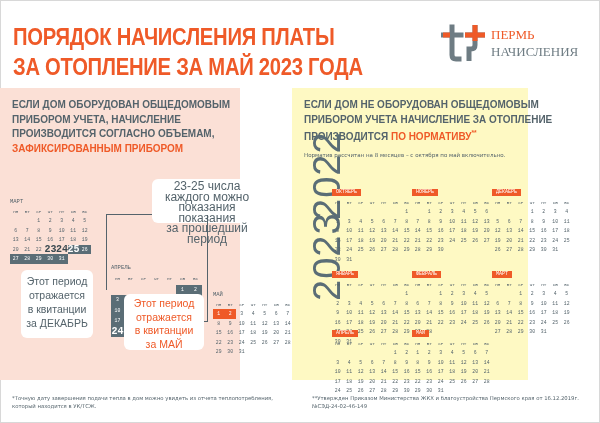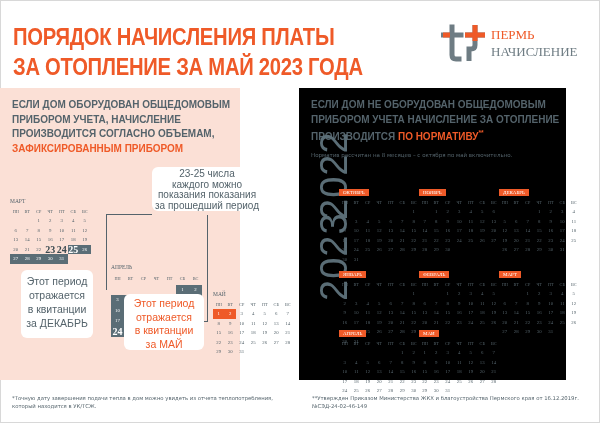--- a/index.html
+++ b/index.html
@@ -5,30 +5,30 @@
 *{box-sizing:border-box;margin:0;padding:0}
 body{width:600px;height:423px;background:#fff;font-family:"DejaVu Sans","Liberation Sans",sans-serif;position:relative;overflow:hidden;color:#54636b}
 .frame{position:absolute;left:0;top:0;width:600px;height:423px;border:1px solid #d8d8d8}
 .title{position:absolute;left:13px;top:22px;font-family:"Liberation Sans",sans-serif;font-weight:bold;color:#ef5a28;font-size:23.5px;line-height:30px;letter-spacing:-0.3px;transform:scaleX(0.86);transform-origin:left top;white-space:nowrap}
 .logo{position:absolute;left:441px;top:23px;width:150px;height:45px}
 .logo-text{position:absolute;left:50px;top:3px;font-family:Liberation Serif, serif;font-size:13px;line-height:17px}
 .logo-text .l1{color:#ef5a28}
 .logo-text .l2{color:#6e7c83}
 .panel{position:absolute;top:88px;height:292px}
 .panel.left{left:0;width:240px;background:#fbe0d6}
-.panel.right{left:299px;width:267px;background:#000000}
+.panel.right{left:292px;width:236px;background:#fef9c3}
 .ptext{position:absolute;font-weight:bold;font-size:10.5px;line-height:14.5px;color:#54636b;white-space:nowrap;font-family:"Liberation Sans",sans-serif;transform:scaleX(0.95);transform-origin:left top}
 .ptext .accent{color:#ef5a28}
 .ptext sup{font-size:7px;color:#ef5a28}
 .note{position:absolute;left:12px;top:64px;font-size:5.5px;color:#54636b;white-space:nowrap}
 .bubble{position:absolute;background:#fff;border-radius:6px;text-align:center;font-family:"Liberation Sans",sans-serif}
-.b1{left:152px;top:79px;width:110px;height:44px;font-size:10px;line-height:10.5px;color:#54636b;padding-top:2px}
+.b1{left:152px;top:91px;width:110px;height:44px;font-size:12px;line-height:10.5px;color:#54636b;padding-top:2px}
 .b2{left:21px;top:182px;width:72px;height:68px;font-size:10.5px;line-height:14px;color:#54636b;padding-top:4px}
 .b3{left:124px;top:206px;width:80px;height:56px;font-size:10.5px;line-height:13.5px;color:#ef5a28;padding-top:3px}
-.cal{position:absolute;font-family:Liberation Serif, serif}
+.cal{position:absolute;font-family:Liberation Mono, monospace}
 .cal .mname{font-size:5.5px;color:#54636b;margin-bottom:3px;height:7px}
 .cal .mname.tag{background:#ef5a28;color:#fff;display:inline-block;padding:0 4px;height:7px;line-height:7px;font-size:5px}
 .grid{display:grid;grid-template-columns:repeat(7,11.5px)}
 .grid span{font-size:4.8px;color:#54636b;height:9.5px;line-height:9.5px;text-align:center}
 .grid.hd span{font-size:4.3px;height:8px;line-height:8px}
 .bigcal .grid{grid-template-columns:repeat(7,13px)}
 .bigcal .grid span{height:10.5px;line-height:10.5px}
 .d{background:#5a6d76;color:#fff!important}
 .o{background:#ef5a28;color:#fff!important}
 .big{font-size:10px!important;font-weight:bold;color:#3a4950!important}
@@ -49,21 +49,21 @@
 
 <div class="logo">
   <svg width="46" height="42" viewBox="0 0 46 42">
     <path d="M2 12 H20 M11 4 V32 Q11 36 15 36 H18" stroke="#6e7c83" stroke-width="5" fill="none" stroke-linecap="square"></path>
     <path d="M2 12 H9" stroke="#ef5a28" stroke-width="5"></path>
     <path d="M24 12 H44 M34 2 V22 Q34 26 30 26 H28 V38" stroke="#6e7c83" stroke-width="5" fill="none"></path>
     <path d="M24 12 H44 M34 2 V18" stroke="#ef5a28" stroke-width="5" fill="none"></path>
   </svg>
   <div class="logo-text">
     <div class="l1">ПЕРМЬ</div>
-    <div class="l2">НАЧИСЛЕНИЕ</div>
+    <div class="l2">НАЧИСЛЕНИЯ</div>
   </div>
 </div>
 
 <div class="panel left">
   <div class="ptext" style="left:12px;top:9px">
     <div>ЕСЛИ ДОМ ОБОРУДОВАН ОБЩЕДОМОВЫМ</div>
     <div>ПРИБОРОМ УЧЕТА, НАЧИСЛЕНИЕ</div>
     <div>ПРОИЗВОДИТСЯ СОГЛАСНО ОБЪЕМАМ,</div>
     <div class="accent">ЗАФИКСИРОВАННЫМ ПРИБОРОМ</div>
   </div>

